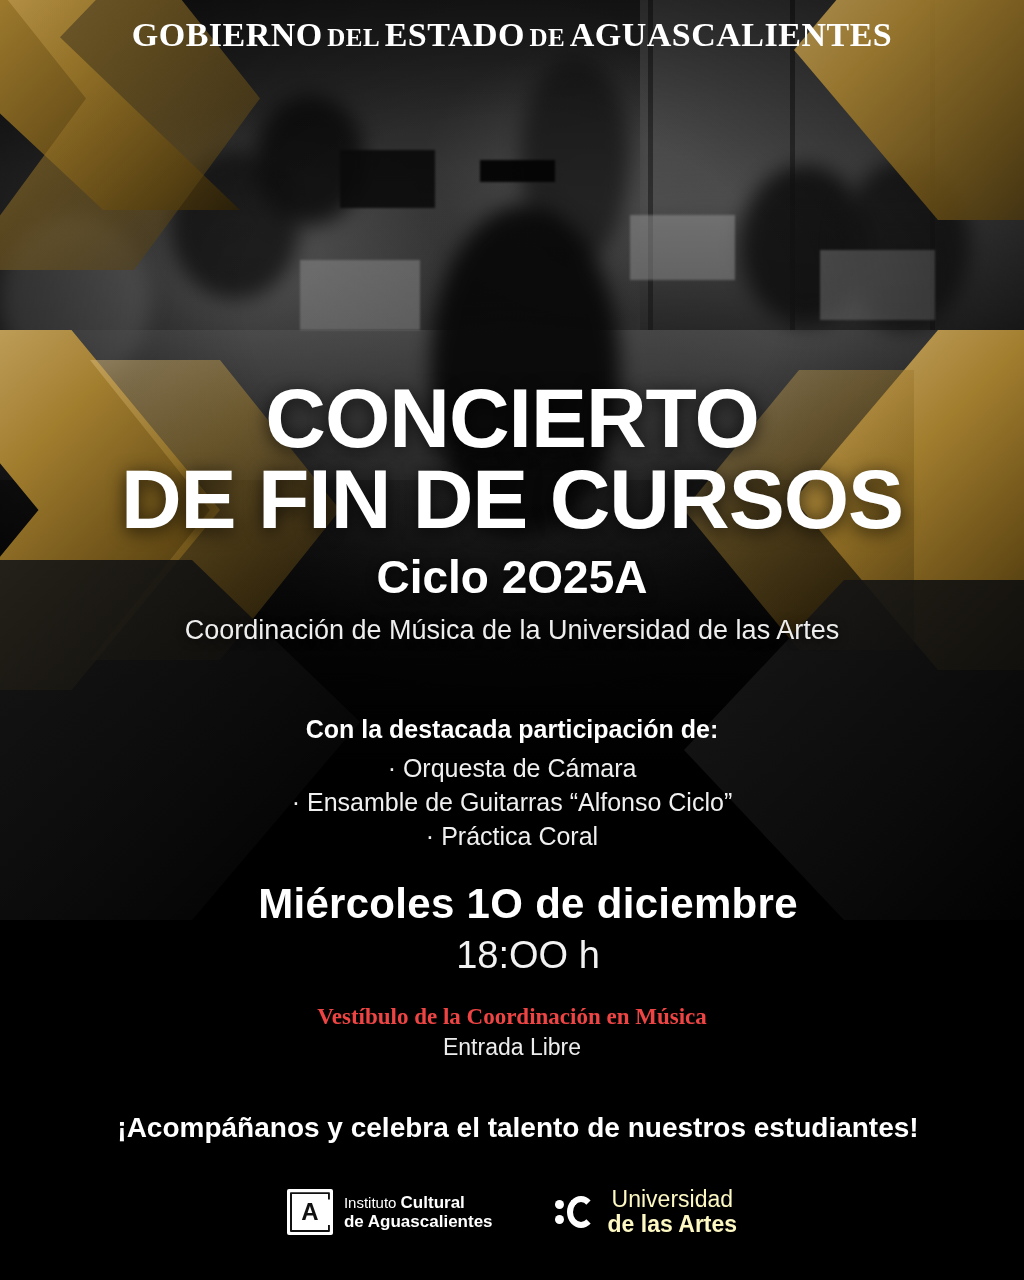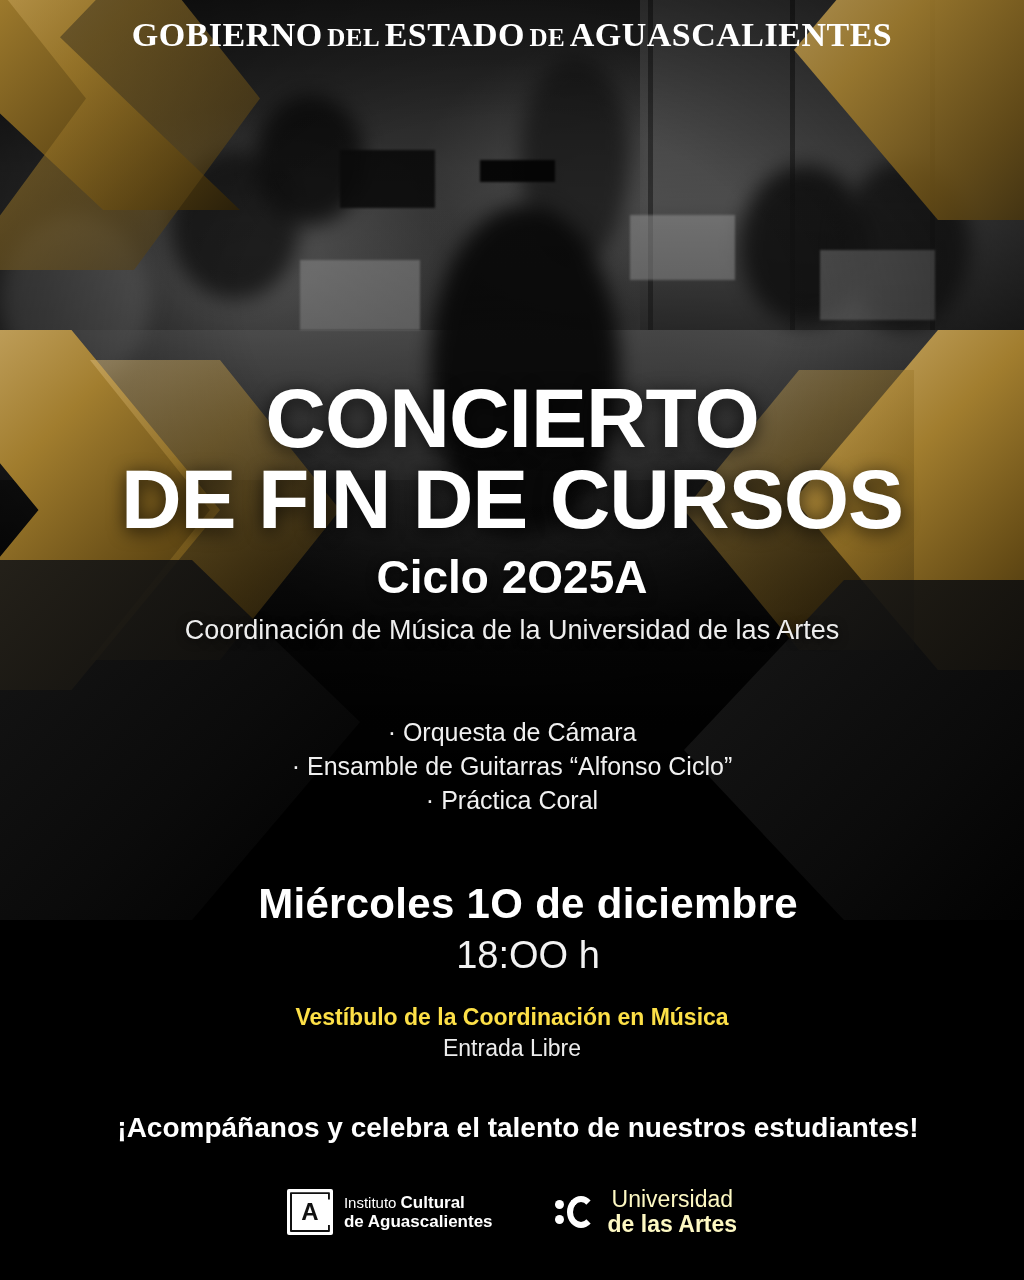--- a/index.html
+++ b/index.html
@@ -127,21 +127,21 @@
   .participants { position:absolute; top:715px; left:0; width:1024px; }
   .participants .head { font-size:25px; font-weight:700; margin-bottom:7px; }
   .participants .item { font-size:25px; font-weight:400; color:#f0f0f0; line-height:1.36; }
 
   .date-block { position:absolute; top:880px; left:16px; width:1024px; }
   .date-block .date { font-size:42px; font-weight:700; letter-spacing:.3px; }
   .date-block .time { font-size:38px; font-weight:400; margin-top:6px; color:#f2f2f2; }
 
   .venue { position:absolute; top:1000px; left:0; width:1024px; }
   .venue .l1 { font-size:23px; font-weight:400; color:#ededed; }
-  .venue .l2 { font-size:23px; font-weight:700; color:#fde047; margin-top:4px; }
+  .venue .l2 { font-size:23px; font-weight:700; color:#ef4444; margin-top:4px;font-family:Liberation Serif, serif; }
   .venue .l3 { font-size:23px; font-weight:400; color:#ededed; margin-top:4px; }
 
   .callout {
     position:absolute; top:1112px; left:0; width:1024px;
     font-size:28px; font-weight:700; color:#fff;padding-left:12px;
   }
 
   
   .footer {
     position:absolute; bottom:42px; left:0; width:1024px;
@@ -231,20 +231,21 @@
 
     <div class="title">
       <span>CONCIERTO</span>
       <span class="l2">DE FIN DE CURSOS</span>
     </div>
 
     <div class="cycle">Ciclo 2O25A</div>
     <div class="subtitle">Coordinación de Música de la Universidad de las Artes</div>
 
     <div class="participants">
+      <div class="head">Con la destacada participación de:</div>
       <div class="item">· Orquesta de Cámara</div>
       <div class="item">· Ensamble de Guitarras “Alfonso Ciclo”</div>
       <div class="item">· Práctica Coral</div>
     </div>
 
     <div class="date-block">
       <div class="date">Miércoles 1O de diciembre</div>
       <div class="time">18:OO h</div>
     </div>
 

